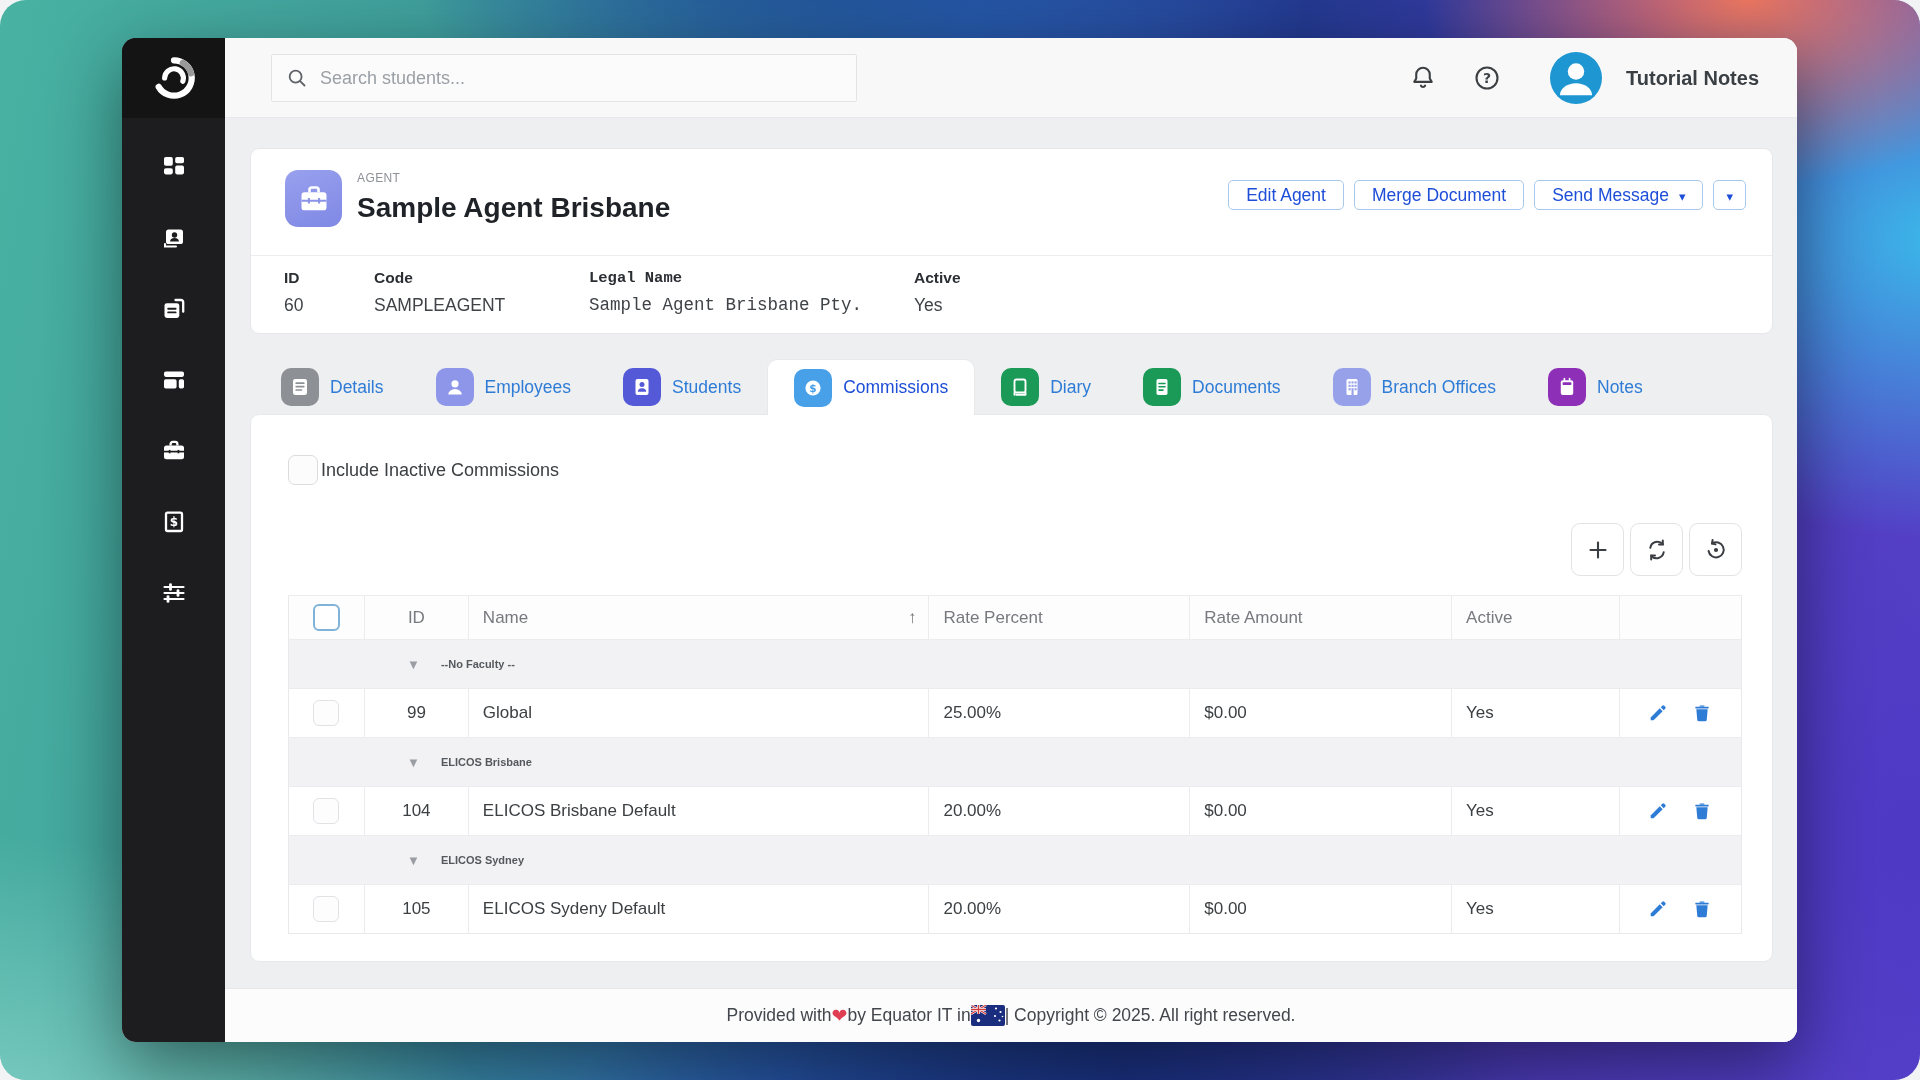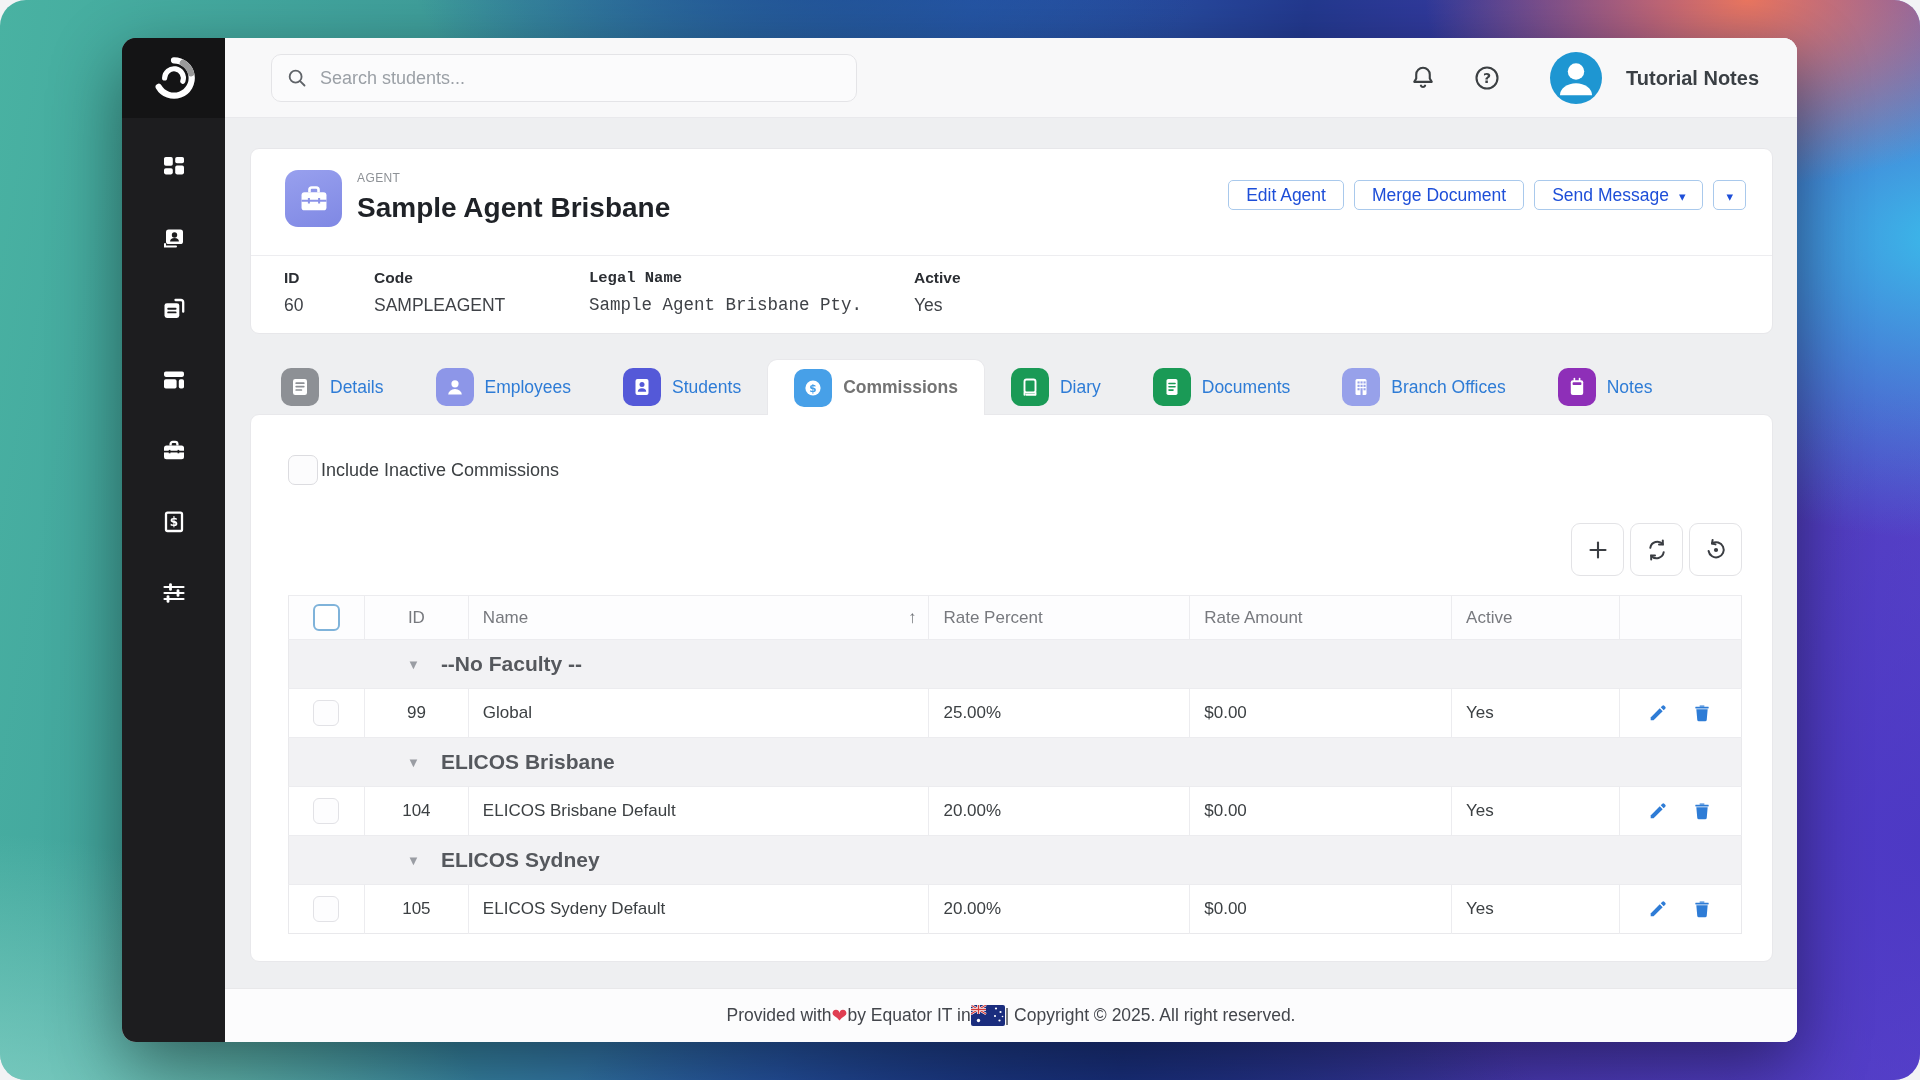--- a/index.html
+++ b/index.html
@@ -29,21 +29,21 @@
   .side-nav { display:flex; flex-direction:column; align-items:center; padding-top:36px; gap:45px; }
   .side-item { width:46px; height:26px; display:flex; align-items:center; justify-content:center; cursor:pointer; }
 
   
   .main { position:absolute; left:103px; top:0; width:1572px; height:100%; background:#eeeff1; }
 
   
   .topbar { position:absolute; left:0; top:0; width:100%; height:80px; background:#f8f8f9;
     border-bottom:1px solid #e9e9ec; display:flex; align-items:center; }
   .search-wrap { position:absolute; left:46px; top:16px; width:586px; height:48px; }
-  .search-wrap input { width:100%; height:100%; border:1px solid #e4e4e7; border-radius:10px;
+  .search-wrap input { width:100%; height:100%; border:1px solid #e4e4e7; border-radius:2px;
     background:#fbfbfc; padding:0 16px 0 48px; font-size:18px; color:#3c4043; outline:none;
     font-family:inherit; }
   .search-wrap input::placeholder { color:#9ba0a6; }
   .search-ic { position:absolute; left:15px; top:13px; }
   .topbar-right { position:absolute; right:38px; top:0; height:80px; display:flex; align-items:center; gap:34px; }
   .icon-btn { width:30px; height:30px; display:flex; align-items:center; justify-content:center; cursor:pointer; }
   .user-chip { display:flex; align-items:center; gap:24px; margin-left:14px; cursor:pointer; }
   .avatar { width:52px; height:52px; border-radius:50%; background:#1e96d2; display:flex; align-items:flex-end; justify-content:center; overflow:hidden; }
   .user-name { font-size:20px; font-weight:700; color:#3a3f44; }
 
@@ -65,21 +65,21 @@
   .agent-info { position:absolute; left:33px; top:120px; display:flex; }
   .info-col .lbl { font-size:15.5px; font-weight:700; color:#2b2e33; margin-bottom:8px; }
   .info-col .val { font-size:17.5px; color:#3f4247; }
   .info-id { width:90px; } .info-code { width:215px; } .info-legal { width:325px;font-family:Liberation Mono, monospace; }
 
   
   .tabs { position:absolute; left:30px; top:321px; height:56px; display:flex; align-items:center; z-index:3; }
   .tab { height:56px; display:flex; align-items:center; gap:11px; padding:0 26px; cursor:pointer; }
   .tab-label { font-size:17.5px; color:#2e7cd6; }
   .tab.active { background:#fff; border:1px solid #e8e8eb; border-bottom:none; border-radius:10px 10px 0 0; }
-  .tab.active .tab-label { color:#737373; font-weight:700; }
+  .tab.active .tab-label { color:#1d4ed8; font-weight:400; }
   .tab-icon { width:38px; height:38px; border-radius:10px; display:flex; align-items:center; justify-content:center; }
   .ic-gray   { background:#8d9095; color:#8d9095; }
   .ic-peri   { background:#8d96e8; color:#8d96e8; }
   .ic-indigo { background:#5459d8; color:#5459d8; }
   .ic-blue   { background:#47a0e8; color:#47a0e8; }
   .ic-green  { background:#1a9a56; color:#1a9a56; }
   .ic-peri2  { background:#97a1ea; color:#97a1ea; }
   .ic-purple { background:#8e2fb8; color:#8e2fb8; }
 
   
@@ -100,21 +100,21 @@
   .grid thead th { height:44px; font-weight:400; color:#77797e; text-align:left; padding:0 14px; background:#fdfdfe; }
   .grid thead th.c, .grid td.c { text-align:center; padding:0; }
   .th-name { position:relative; }
   .sort-arrow { position:absolute; right:12px; top:50%; transform:translateY(-52%); color:#6f7277; font-size:17px; }
   .grid td { height:49px; padding:0 14px; background:#fff; }
   .row-cbx { width:26px; height:26px; border:1px solid #e2e2e6; border-radius:6px; background:#fdfdfe; margin:0 auto; }
   .hdr-cbx { width:27px; height:27px; border:2px solid #7fb3da; border-radius:6px; background:#fff; margin:0 auto; cursor:pointer; }
   tr.group-row td { background:#f2f2f4; padding:0; border-right:none; }
   .group-inner { display:flex; align-items:center; padding-left:118px; gap:21px; }
   .group-caret { color:#9a9da3; font-size:13px; cursor:pointer; }
-  .group-name { font-weight:700; font-size:21px; color:#55585d; }
+  .group-name { font-weight:700; font-size:11px; color:#55585d; }
   .actions-cell { text-align:center; }
   .actions-inner { display:flex; justify-content:center; align-items:center; gap:24px; }
   .row-action { cursor:pointer; display:inline-flex; }
 
   
   .app-footer { position:absolute; left:0; bottom:0; width:100%; height:54px; background:#fcfcfd;
     border-top:1px solid #e8e8ea; display:flex; align-items:center; justify-content:center; 
     font-size:17.5px; color:#43464c; }
   .heart { color:#e03e52; font-size:19px; }
   .flag { display:inline-block; width:34px; height:21px; border-radius:2px; overflow:hidden; }

